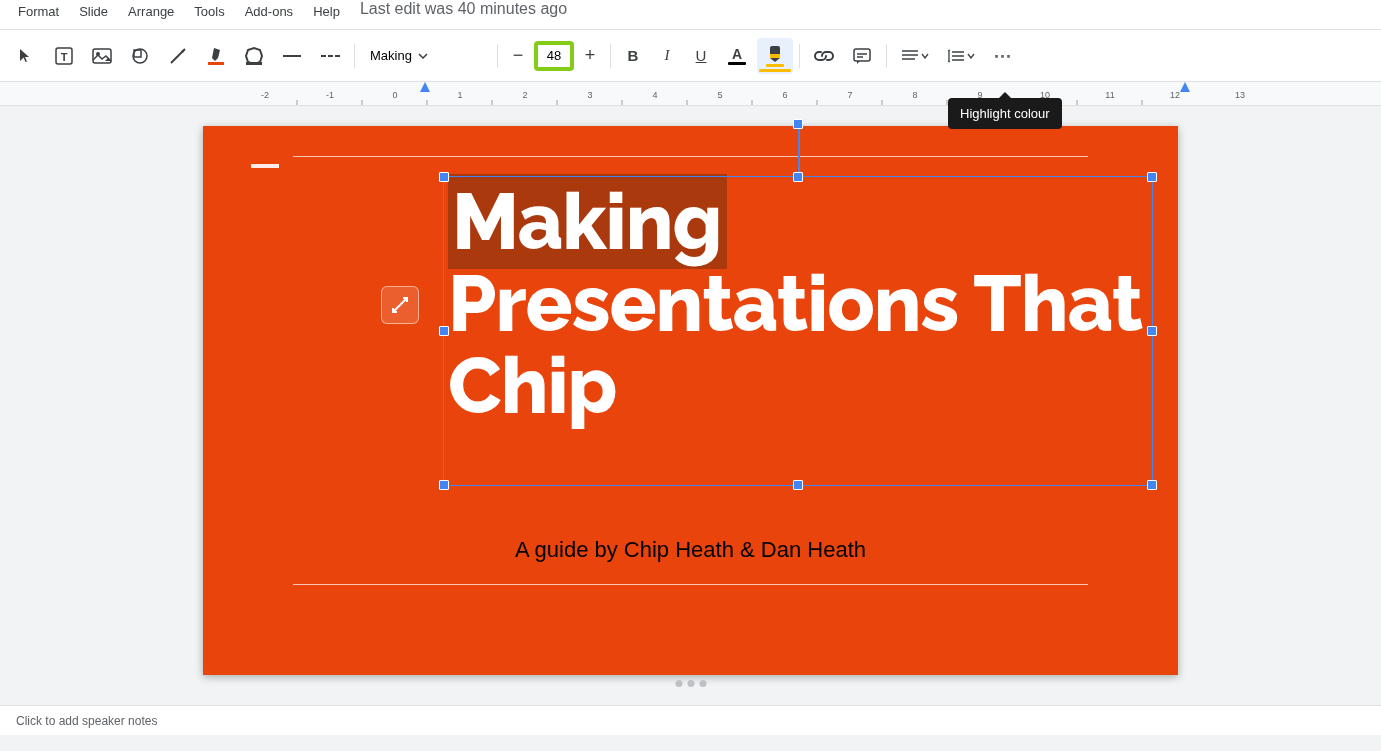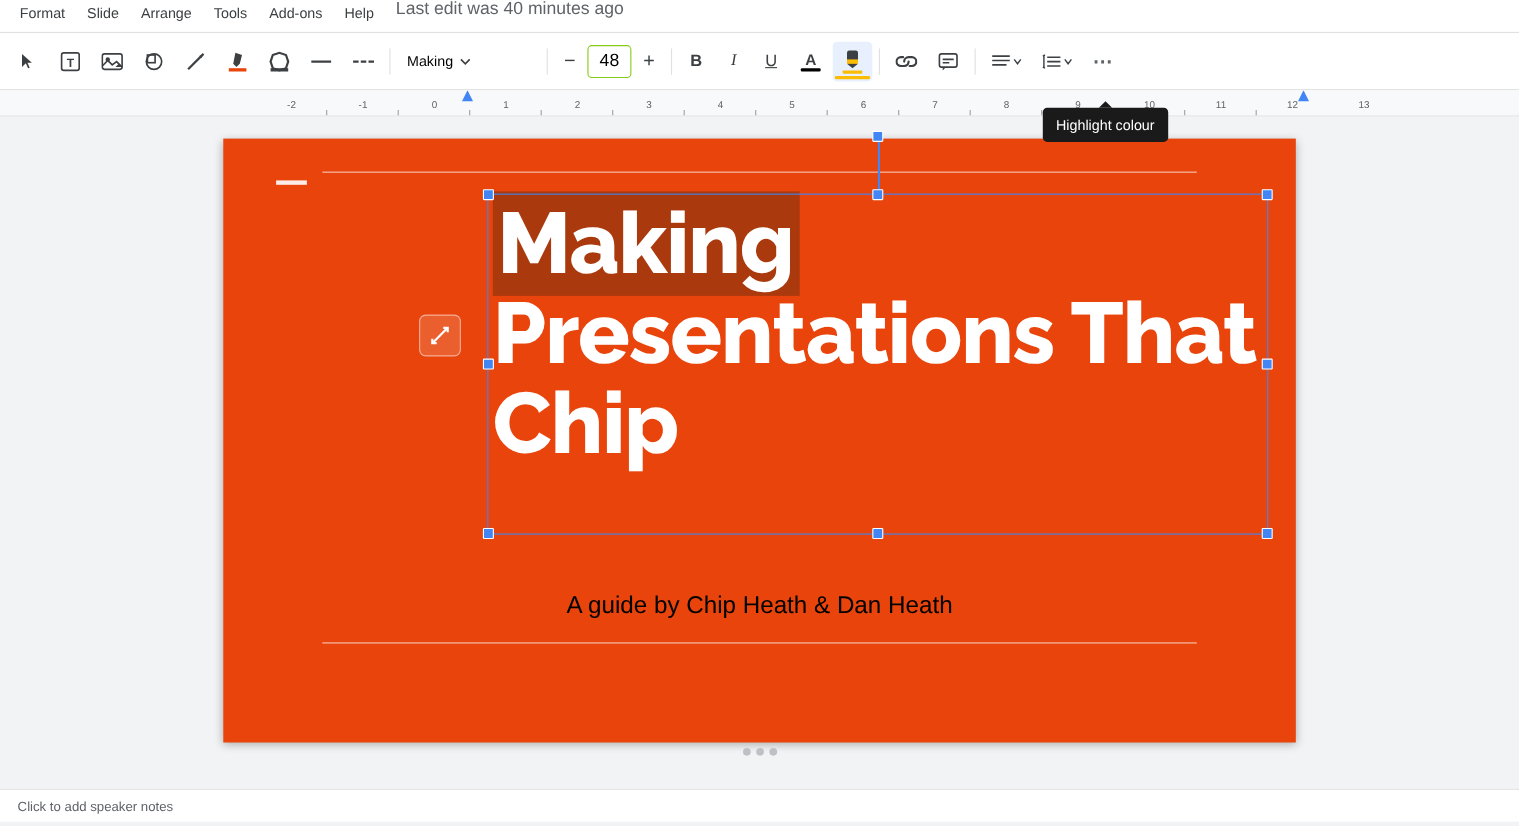--- a/index.html
+++ b/index.html
@@ -74,23 +74,23 @@
     }
     .font-size-controls {
       display: flex;
       align-items: center;
       gap: 2px;
     }
     .font-size-input {
       width: 40px;
       height: 30px;
       text-align: center;
-      border: 1px solid #84cc16;
+      border: 4px solid #84cc16;
       border-radius: 4px;
-      font-size: 16px;
+      font-size: 13px;
     }
     .text-format-btn {
       width: 32px;
       height: 32px;
       display: flex;
       align-items: center;
       justify-content: center;
       border-radius: 4px;
       cursor: pointer;
       border: none;
@@ -272,21 +272,21 @@
       display: flex;
       align-items: center;
       justify-content: center;
       color: #fff;
       font-size: 18px;
     }
 
     
     .notes-bar {
       position: absolute;
-      bottom: 4px;
+      bottom: 16px;
       left: 0;
       right: 0;
       height: 30px;
       background: #fff;
       border-top: 1px solid #e0e0e0;
       display: flex;
       align-items: center;
       padding: 0 16px;
       font-size: 12px;
       color: #5f6368;

